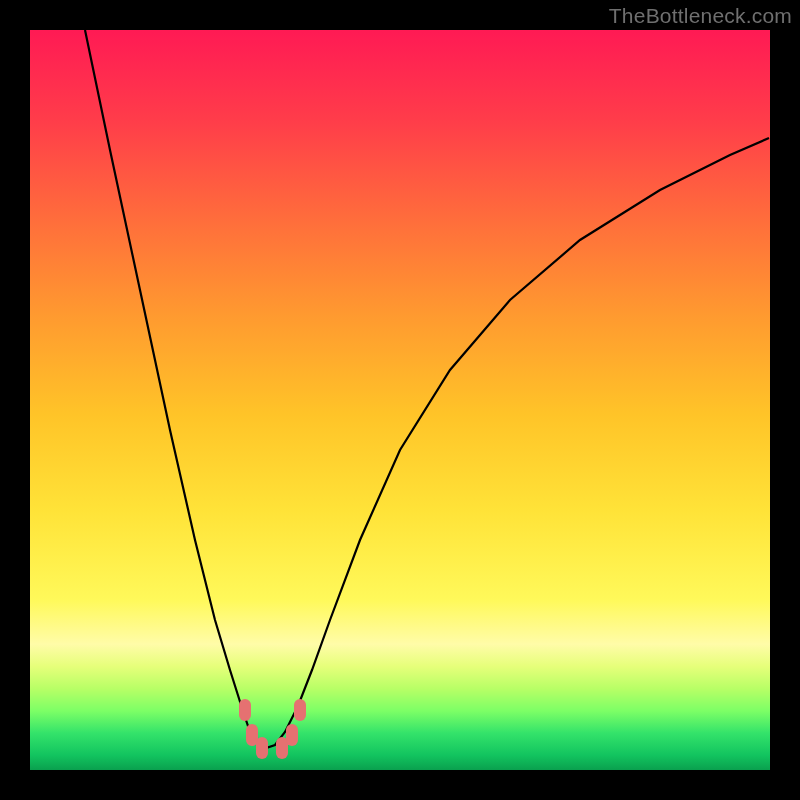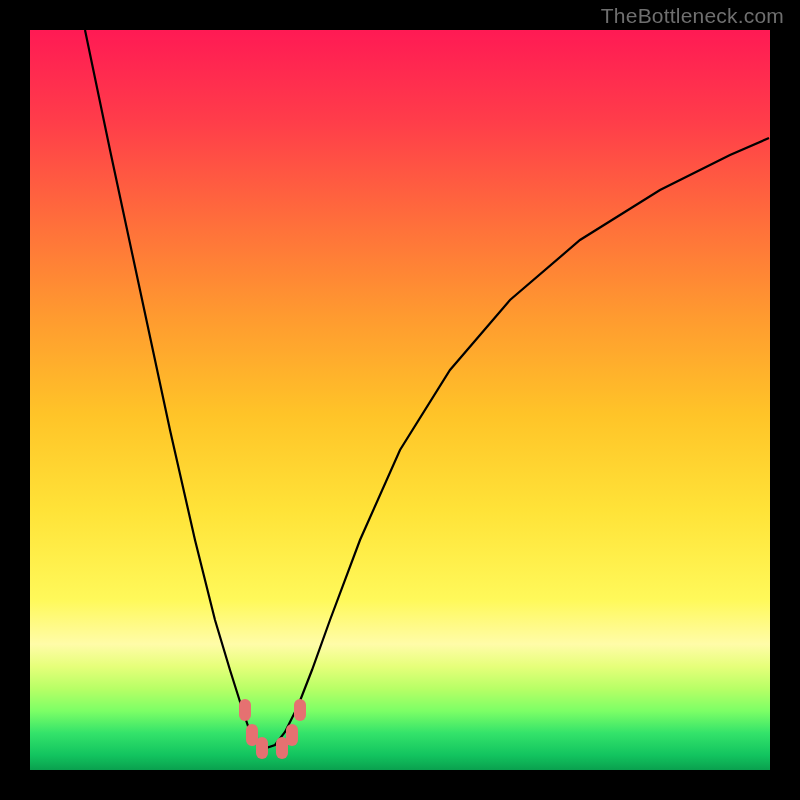--- a/index.html
+++ b/index.html
@@ -34,21 +34,21 @@
     );
   }
   svg {
     position: absolute;
     left: 0;
     top: 0;
   }
   .watermark {
     position: absolute;
     top: 4px;
-    right: 16px;
+    right: 8px;
     font-family: Arial, Helvetica, sans-serif;
     font-size: 21px;
     color: #6f6f6f;
     letter-spacing: 0.2px;
   }
 </style>
 </head>
 <body>
 
 <div class="frame">

